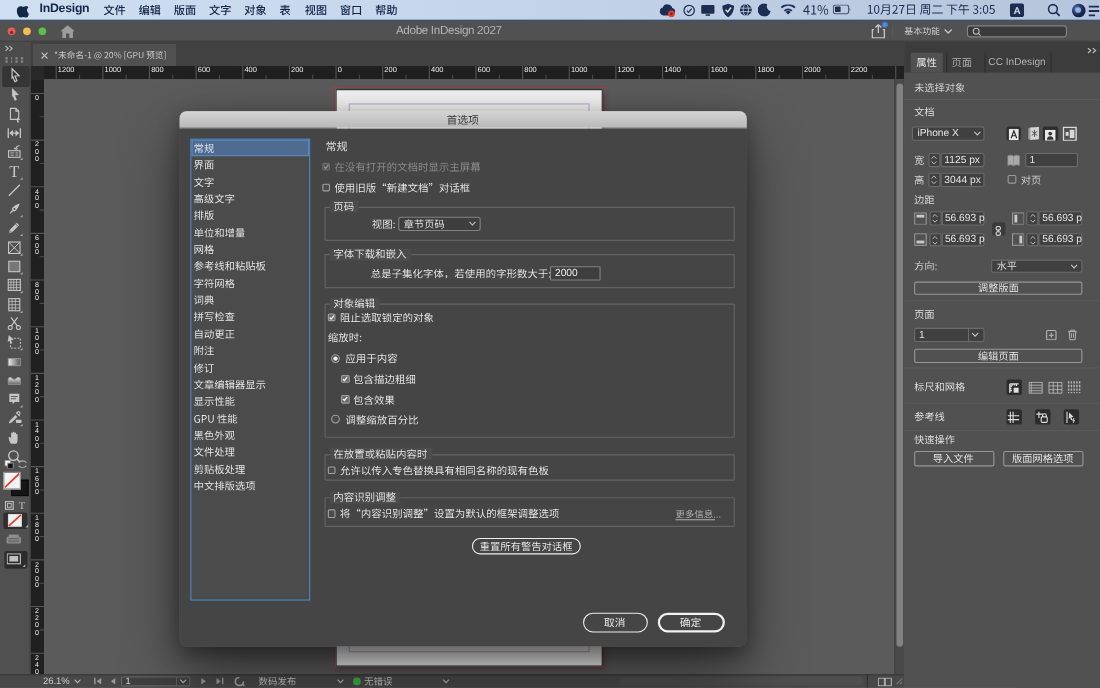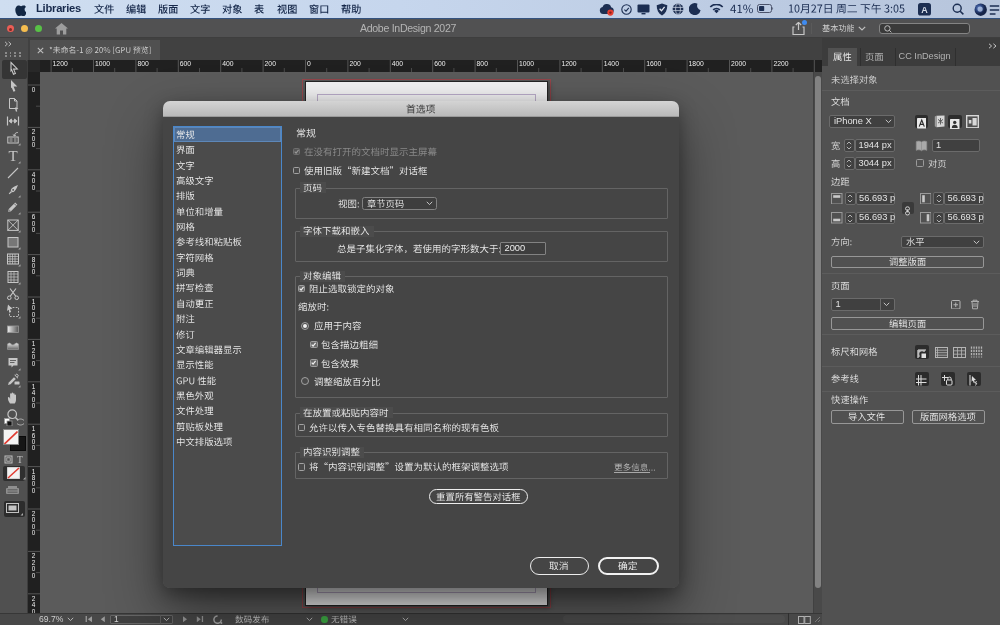--- a/index.html
+++ b/index.html
@@ -1,18 +1,18 @@
 <!DOCTYPE html>
 <html><head><meta charset="utf-8"><style>html,body{margin:0;padding:0;width:1000px;height:625px;overflow:hidden;-webkit-font-smoothing:antialiased;background:#5b5b5b;font-family:"Liberation Sans",sans-serif;}div{box-sizing:border-box;}</style></head><body>
 <div style="position:absolute;left:0px;top:0px;width:1000px;height:17.5px;background:linear-gradient(90deg,#cfdef0 0%,#c6d6ed 40%,#bccbe2 75%,#b7c5dc 100%);"></div>
 <div style="position:absolute;left:0px;top:17.5px;width:1000px;height:1.5px;background:#33527f;"></div>
 <svg style="position:absolute;left:14.5px;top:3.5px" width="11" height="12" viewBox="0 0 11 12">
     <path fill="#132845" d="M8.3 0.6 C8.4 1.5 8.1 2.3 7.6 2.9 C7.1 3.5 6.2 4 5.4 3.9 C5.3 3.1 5.7 2.3 6.1 1.8 C6.6 1.2 7.5 0.7 8.3 0.6 Z M10.5 9.2 C10.1 10.1 9.9 10.5 9.4 11.3 C8.7 12.4 7.7 13.8 6.5 13.8 C5.4 13.8 5.1 13.1 3.7 13.1 C2.3 13.1 1.9 13.8 0.9 13.8 C-0.3 13.8 -1.2 12.6 -1.9 11.5 C-3.8 8.4 -4 4.8 -2.8 2.9 C-2 1.5 -0.7 0.7 0.5 0.7 C1.7 0.7 2.5 1.4 3.5 1.4 C4.5 1.4 5.1 0.7 6.5 0.7 C7.6 0.7 8.7 1.3 9.5 2.3 C6.9 3.8 7.3 7.6 10.5 9.2 Z" transform="translate(3.2,1) scale(0.82)"></path>
   </svg>
-<div style="position:absolute;left:36px;top:2.256px;font:700 11.2px 'Liberation Sans',sans-serif;color:#16284a;white-space:nowrap;letter-spacing:-0.25px;line-height:13.888px">Libraries</div>
+<div style="position:absolute;left:36px;top:2.256px;font:700 11.2px 'Liberation Sans',sans-serif;color:#16284a;white-space:nowrap;letter-spacing:-0.25px;line-height:13.888px">InDesign</div>
 <div style="position:absolute;left:93.6px;top:4.2px;width:20.4px;height:10.2px;line-height:0"><svg width="20.4" height="10.2" viewBox="0 0 2000 1000">
       <path fill="#16284a" d="M418 57C446 105 474 168 486 209L48 209L48 301L204 301C261 448 336 575 433 679C326 767 193 829 31 873C50 895 79 939 90 962C254 911 391 842 503 747C612 842 746 913 908 957C923 930 951 890 972 869C816 831 685 765 577 678C672 577 746 453 800 301L957 301L957 209L503 209L592 181C579 139 547 75 518 27ZM505 613C418 524 350 419 302 301L693 301C648 426 586 528 505 613ZM1316 528L1316 621L1597 621L1597 964L1692 964L1692 621L1959 621L1959 528L1692 528L1692 329L1913 329L1913 236L1692 236L1692 48L1597 48L1597 236L1485 236C1497 194 1507 151 1516 107L1425 88C1403 215 1361 344 1304 425C1328 435 1368 458 1386 471C1411 432 1434 383 1454 329L1597 329L1597 528ZM1257 40C1205 187 1118 334 1026 429C1042 451 1069 502 1078 525C1105 496 1131 464 1156 429L1156 963L1247 963L1247 284C1285 214 1319 140 1346 67Z"></path>
     </svg></div>
 <div style="position:absolute;left:125.7px;top:4.2px;width:20.4px;height:10.2px;line-height:0"><svg width="20.4" height="10.2" viewBox="0 0 2000 1000">
       <path fill="#16284a" d="M35 819L57 905C140 870 246 825 346 781L329 707C220 750 109 794 35 819ZM60 461C75 454 98 448 192 436C157 493 126 538 111 556C82 594 62 619 40 623C49 645 63 687 67 703C88 691 122 679 340 628C337 609 334 575 334 551L187 582C253 493 318 387 369 284L295 241C279 279 259 317 240 354L145 362C200 277 253 168 292 65L203 34C170 154 106 283 85 316C66 350 50 373 31 378C41 401 55 443 60 461ZM625 539L625 670L558 670L558 539ZM685 539L743 539L743 670L685 670ZM599 55C612 81 626 112 636 141L409 141L409 358C409 512 400 737 306 896C326 905 364 933 378 949C442 842 472 701 485 570L485 955L558 955L558 743L625 743L625 933L685 933L685 743L743 743L743 931L803 931L803 743L863 743L863 878C863 885 861 887 855 888C848 888 832 888 813 887C823 906 831 936 834 956C869 956 893 955 912 943C932 931 936 910 936 879L936 462L863 463L493 463L495 389L924 389L924 141L739 141C728 108 709 63 689 29ZM803 539L863 539L863 670L803 670ZM495 219L836 219L836 311L495 311ZM1561 135L1804 135L1804 219L1561 219ZM1474 67L1474 288L1895 288L1895 67ZM1077 558C1086 549 1119 543 1151 543L1238 543L1238 674C1161 686 1090 698 1035 705L1054 797L1238 762L1238 961L1324 961L1324 745L1425 725L1419 643L1324 659L1324 543L1403 543L1403 458L1324 458L1324 309L1238 309L1238 458L1158 458C1185 393 1211 318 1234 240L1413 240L1413 150L1258 150C1266 118 1273 85 1279 53L1188 36C1183 74 1176 112 1167 150L1043 150L1043 240L1146 240C1127 313 1107 373 1098 396C1081 440 1067 471 1049 476C1059 498 1072 540 1077 558ZM1799 417L1799 490L1568 490L1568 417ZM1398 795L1412 878L1799 847L1799 964L1887 964L1887 839L1962 833L1962 755L1887 761L1887 417L1954 417L1954 339L1419 339L1419 417L1481 417L1481 790ZM1799 559L1799 631L1568 631L1568 559ZM1799 700L1799 767L1568 784L1568 700Z"></path>
     </svg></div>
 <div style="position:absolute;left:157.8px;top:4.2px;width:20.4px;height:10.2px;line-height:0"><svg width="20.4" height="10.2" viewBox="0 0 2000 1000">
       <path fill="#16284a" d="M98 59L98 452C98 600 90 785 27 910C48 922 80 950 95 968C152 869 174 737 181 606L299 606L299 962L386 962L386 522L184 522L185 451L185 391L442 391L442 307L362 307L362 34L276 34L276 307L185 307L185 59ZM839 407C820 507 789 595 747 668C704 592 673 503 651 407ZM480 100L480 442C480 588 471 786 396 918C419 930 454 956 471 971C559 826 571 612 571 442L571 407L577 407C603 535 641 651 695 747C645 811 585 859 519 890C538 908 563 944 575 967C640 932 698 886 748 828C791 885 842 932 903 967C917 943 946 908 967 891C902 859 848 811 802 753C870 646 917 507 939 332L882 318L867 321L571 321L571 176C704 166 847 149 955 124L899 43C794 69 627 90 480 100ZM1401 554L1587 554L1587 651L1401 651ZM1401 479L1401 386L1587 386L1587 479ZM1401 726L1587 726L1587 825L1401 825ZM1055 98L1055 188L1432 188C1426 224 1418 263 1409 298L1098 298L1098 964L1190 964L1190 912L1805 912L1805 964L1901 964L1901 298L1507 298L1542 188L1949 188L1949 98ZM1190 825L1190 386L1315 386L1315 825ZM1805 825L1673 825L1673 386L1805 386Z"></path>
     </svg></div>
 <div style="position:absolute;left:189.9px;top:4.2px;width:20.4px;height:10.2px;line-height:0"><svg width="20.4" height="10.2" viewBox="0 0 2000 1000">
@@ -444,21 +444,21 @@
       <rect x="2.5" y="2.5" width="8" height="5" fill="#c2c2c2"></rect>
       <path d="M14.5 12.5 H17 V10 Z" fill="#aaa"></path>
     </svg></div>
 <div style="position:absolute;left:40px;top:72px;width:782px;height:541px;background:#5b5b5b;"></div>
 <div style="position:absolute;left:302px;top:79px;width:248.5px;height:528.5px;border:1px solid #97474c;"></div>
 <div style="position:absolute;left:305px;top:80.5px;width:242.5px;height:525px;background:#f2f2f3;border:1px solid #242424;box-shadow:2px 2px 5px rgba(0,0,0,0.3);"></div>
 <div style="position:absolute;left:316.5px;top:93.5px;width:219.5px;height:499px;border:1px solid #bcaecb;"></div>
 <div style="position:absolute;left:813px;top:72px;width:9px;height:541px;background:#494949;border-left:1px solid #414141;"></div>
 <div style="position:absolute;left:815px;top:76px;width:5.5px;height:512px;background:#828282;border-radius:3px;"></div>
 <div style="position:absolute;left:0px;top:613px;width:822px;height:12px;background:#484848;border-top:1px solid #373737;"></div>
-<div style="position:absolute;left:39px;top:613.968px;font:400 8.6px 'Liberation Sans',sans-serif;color:#cdcdcd;white-space:nowrap;line-height:10.664px">69.7%</div>
+<div style="position:absolute;left:39px;top:613.968px;font:400 8.6px 'Liberation Sans',sans-serif;color:#cdcdcd;white-space:nowrap;line-height:10.664px">26.1%</div>
 <svg style="position:absolute;left:67px;top:616.5px" width="7" height="5" viewBox="0 0 7 5">
     <path d="M0.8 0.8 L3.5 3.6 L6.2 0.8" fill="none" stroke="#b5b5b5" stroke-width="1"></path>
   </svg>
 <svg style="position:absolute;left:84.5px;top:615.8px" width="8" height="6.5" viewBox="0 0 8 6.5">
     <rect x="0.6" y="0" width="1.3" height="6.5" fill="#9a9a9a"></rect>
     <path d="M7 0.3 L2.8 3.25 L7 6.2 Z" fill="#9a9a9a"></path>
   </svg>
 <svg style="position:absolute;left:99.5px;top:615.8px" width="6" height="6.5" viewBox="0 0 6 6.5">
     <path d="M4.8 0.3 L0.8 3.25 L4.8 6.2 Z" fill="#9a9a9a"></path>
   </svg>
@@ -552,21 +552,21 @@
       <path fill="#d8d8d8" d="M523 690L523 851C523 927 550 948 652 948C674 948 814 948 837 948C929 948 952 912 961 760C941 755 910 744 893 731C888 863 881 881 832 881C800 881 682 881 658 881C607 881 598 877 598 850L598 690ZM441 564L441 643C441 724 413 835 42 912C60 928 83 957 92 975C477 885 521 750 521 645L521 564ZM201 463L201 779L276 779L276 528L719 528L719 773L797 773L797 463ZM432 52C445 76 458 104 470 129L76 129L76 312L146 312L146 194L853 194L853 312L926 312L926 129L561 129C549 99 528 59 510 30ZM597 230L597 295L404 295L404 229L327 229L327 295L174 295L174 356L327 356L327 428L404 428L404 356L597 356L597 429L672 429L672 356L828 356L828 295L672 295L672 230Z"></path>
     </svg></div>
 <div style="position:absolute;left:843.5px;top:139px;width:11px;height:12.5px;background:#404040;border:1px solid #6b6b6b;border-radius:2px;"></div>
 <svg style="position:absolute;left:846px;top:141px" width="6" height="4" viewBox="0 0 6 4">
     <path d="M0.8 3.2 L3 1 L5.2 3.2" fill="none" stroke="#c0c0c0" stroke-width="0.9"></path>
   </svg>
 <svg style="position:absolute;left:846px;top:145.8px" width="6" height="4" viewBox="0 0 6 4">
     <path d="M0.8 0.8 L3 3 L5.2 0.8" fill="none" stroke="#c0c0c0" stroke-width="0.9"></path>
   </svg>
 <div style="position:absolute;left:854.5px;top:139px;width:40px;height:12.5px;background:#404040;border:1px solid #6b6b6b;border-radius:2px;"></div>
-<div style="position:absolute;left:858.5px;top:139.534px;font:400 9.3px 'Liberation Sans',sans-serif;color:#e4e4e4;white-space:nowrap;line-height:11.532px">1944 px</div>
+<div style="position:absolute;left:858.5px;top:139.534px;font:400 9.3px 'Liberation Sans',sans-serif;color:#e4e4e4;white-space:nowrap;line-height:11.532px">1125 px</div>
 <svg style="position:absolute;left:914.5px;top:139.5px" width="13" height="12" viewBox="0 0 13 12">
     <path d="M6.5 2 C5 0.8 3 0.8 1.2 1.6 V10.4 C3 9.6 5 9.6 6.5 10.8 C8 9.6 10 9.6 11.8 10.4 V1.6 C10 0.8 8 0.8 6.5 2 Z M6.5 2 V10.8" fill="#a9a9a9" stroke="#888" stroke-width="0.6"></path>
   </svg>
 <div style="position:absolute;left:931.5px;top:139px;width:48.5px;height:12.5px;background:#404040;border:1px solid #6b6b6b;border-radius:2px;"></div>
 <div style="position:absolute;left:936px;top:139.534px;font:400 9.3px 'Liberation Sans',sans-serif;color:#e4e4e4;white-space:nowrap;line-height:11.532px">1</div>
 <div style="position:absolute;left:831.0px;top:158.7px;width:9.3px;height:9.3px;line-height:0"><svg width="9.3" height="9.3" viewBox="0 0 1000 1000">
       <path fill="#d8d8d8" d="M286 321L719 321L719 412L286 412ZM211 266L211 467L797 467L797 266ZM441 54L470 144L59 144L59 210L937 210L937 144L553 144C542 112 527 70 513 37ZM96 523L96 959L168 959L168 586L830 586L830 881C830 892 825 896 813 896C801 896 754 897 711 895C720 911 731 934 735 952C799 952 842 952 869 943C896 933 905 917 905 880L905 523ZM281 645L281 901L352 901L352 851L706 851L706 645ZM352 701L638 701L638 795L352 795Z"></path>
     </svg></div>
 <div style="position:absolute;left:843.5px;top:157px;width:11px;height:12.5px;background:#404040;border:1px solid #6b6b6b;border-radius:2px;"></div>
 <svg style="position:absolute;left:846px;top:159px" width="6" height="4" viewBox="0 0 6 4">

